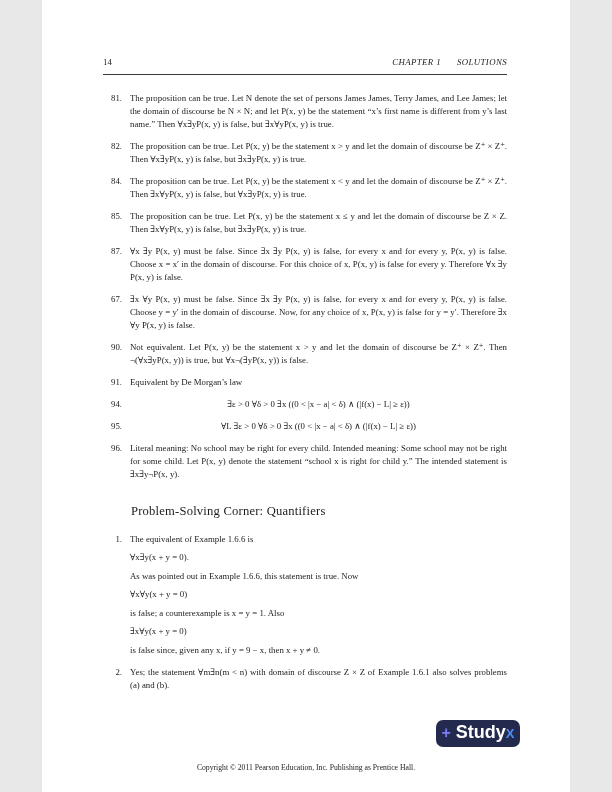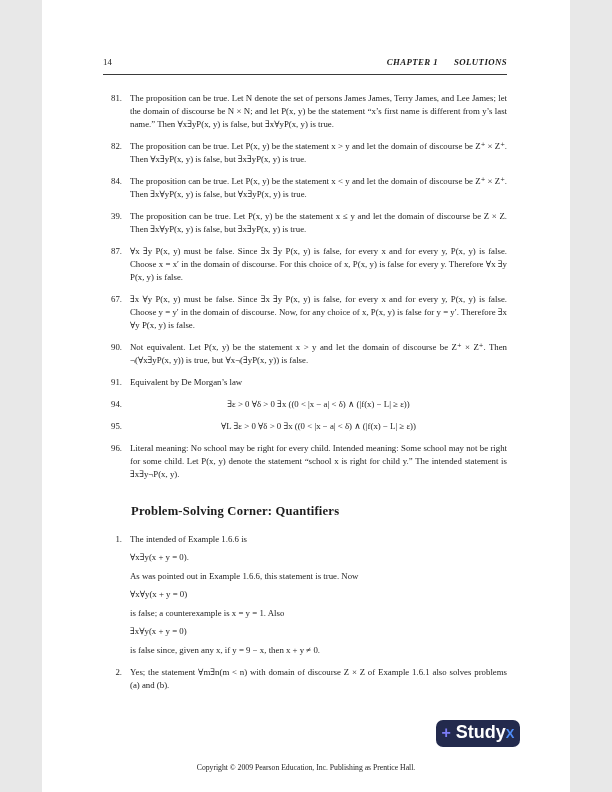--- a/index.html
+++ b/index.html
@@ -15,29 +15,29 @@
     line-height: 13px;
     overflow: hidden;
   }
   .inner { padding: 56px 63px 0 61px; }
   .header {
     display: flex; justify-content: space-between; align-items: baseline;
     border-bottom: 1px solid #3a3a3a;
     padding-bottom: 5px;
     font-size: 8.8px;
   }
-  .header .right { font-style: italic; letter-spacing: 0.4px; font-weight: bold; }
+  .header .right { font-style: italic; letter-spacing: 0.4px; }
   .header .right .section { margin-left: 16px; }
   .content { margin-top: 17px; }
   .item { display: flex; margin-bottom: 9px; }
   .item .num { width: 27px; text-align: right; padding-right: 8px; flex: none; }
   .item .txt { flex: 1; text-align: justify; }
   .item .txt.formula { text-align: center; }
   .psc-title {
-    font-size: 12.6px; font-weight: bold;
+    font-size: 12.6px; font-weight: normal;
     margin: 24px 0 15px 28px;
     letter-spacing: 0.2px;
   }
   .eq { text-align: left; margin: 5px 0 6px 0; }
   .para { text-align: justify; }
   .footer {
     position: absolute; left: 0; right: 0; bottom: 18px;
     text-align: center; font-size: 7.7px; color: #222;
   }
   .studyx {
@@ -81,21 +81,21 @@
         <span class="num">82.</span>
         <div class="txt">The proposition can be true. Let P(x, y) be the statement x &gt; y and let the domain of discourse be Z⁺ × Z⁺. Then ∀x∃yP(x, y) is false, but ∃x∃yP(x, y) is true.</div>
       </div>
 
       <div class="item">
         <span class="num">84.</span>
         <div class="txt">The proposition can be true. Let P(x, y) be the statement x &lt; y and let the domain of discourse be Z⁺ × Z⁺. Then ∃x∀yP(x, y) is false, but ∀x∃yP(x, y) is true.</div>
       </div>
 
       <div class="item">
-        <span class="num">39.</span>
+        <span class="num">85.</span>
         <div class="txt">The proposition can be true. Let P(x, y) be the statement x ≤ y and let the domain of discourse be Z × Z. Then ∃x∀yP(x, y) is false, but ∃x∃yP(x, y) is true.</div>
       </div>
 
       <div class="item">
         <span class="num">87.</span>
         <div class="txt">∀x ∃y P(x, y) must be false. Since ∃x ∃y P(x, y) is false, for every x and for every y, P(x, y) is false. Choose x = x′ in the domain of discourse. For this choice of x, P(x, y) is false for every y. Therefore ∀x ∃y P(x, y) is false.</div>
       </div>
 
       <div class="item">
         <span class="num">67.</span>
@@ -125,37 +125,37 @@
       <div class="item">
         <span class="num">96.</span>
         <div class="txt">Literal meaning: No school may be right for every child. Intended meaning: Some school may not be right for some child. Let P(x, y) denote the statement “school x is right for child y.” The intended statement is ∃x∃y¬P(x, y).</div>
       </div>
 
       <div class="psc-title">Problem-Solving Corner: Quantifiers</div>
 
       <div class="item">
         <span class="num">1.</span>
         <div class="txt">
-          <div class="para">The intended of Example 1.6.6 is</div>
+          <div class="para">The equivalent of Example 1.6.6 is</div>
           <div class="eq">∀x∃y(x + y = 0).</div>
           <div class="para">As was pointed out in Example 1.6.6, this statement is true. Now</div>
           <div class="eq">∀x∀y(x + y = 0)</div>
           <div class="para">is false; a counterexample is x = y = 1. Also</div>
           <div class="eq">∃x∀y(x + y = 0)</div>
           <div class="para">is false since, given any x, if y = 9 − x, then x + y ≠ 0.</div>
         </div>
       </div>
 
       <div class="item">
         <span class="num">2.</span>
         <div class="txt">Yes; the statement ∀m∃n(m &lt; n) with domain of discourse Z × Z of Example 1.6.1 also solves problems (a) and (b).</div>
       </div>
 
     </div>
   </div>
 
-  <div class="footer">Copyright © 2009  Pearson Education, Inc.  Publishing as Prentice Hall.</div>
+  <div class="footer">Copyright © 2011  Pearson Education, Inc.  Publishing as Prentice Hall.</div>
 
   <div class="studyx">
     <span class="plus">+</span>
     <span><span class="study">Study</span><span class="x">X</span></span>
   </div>
 </div>
 
 </body></html>

